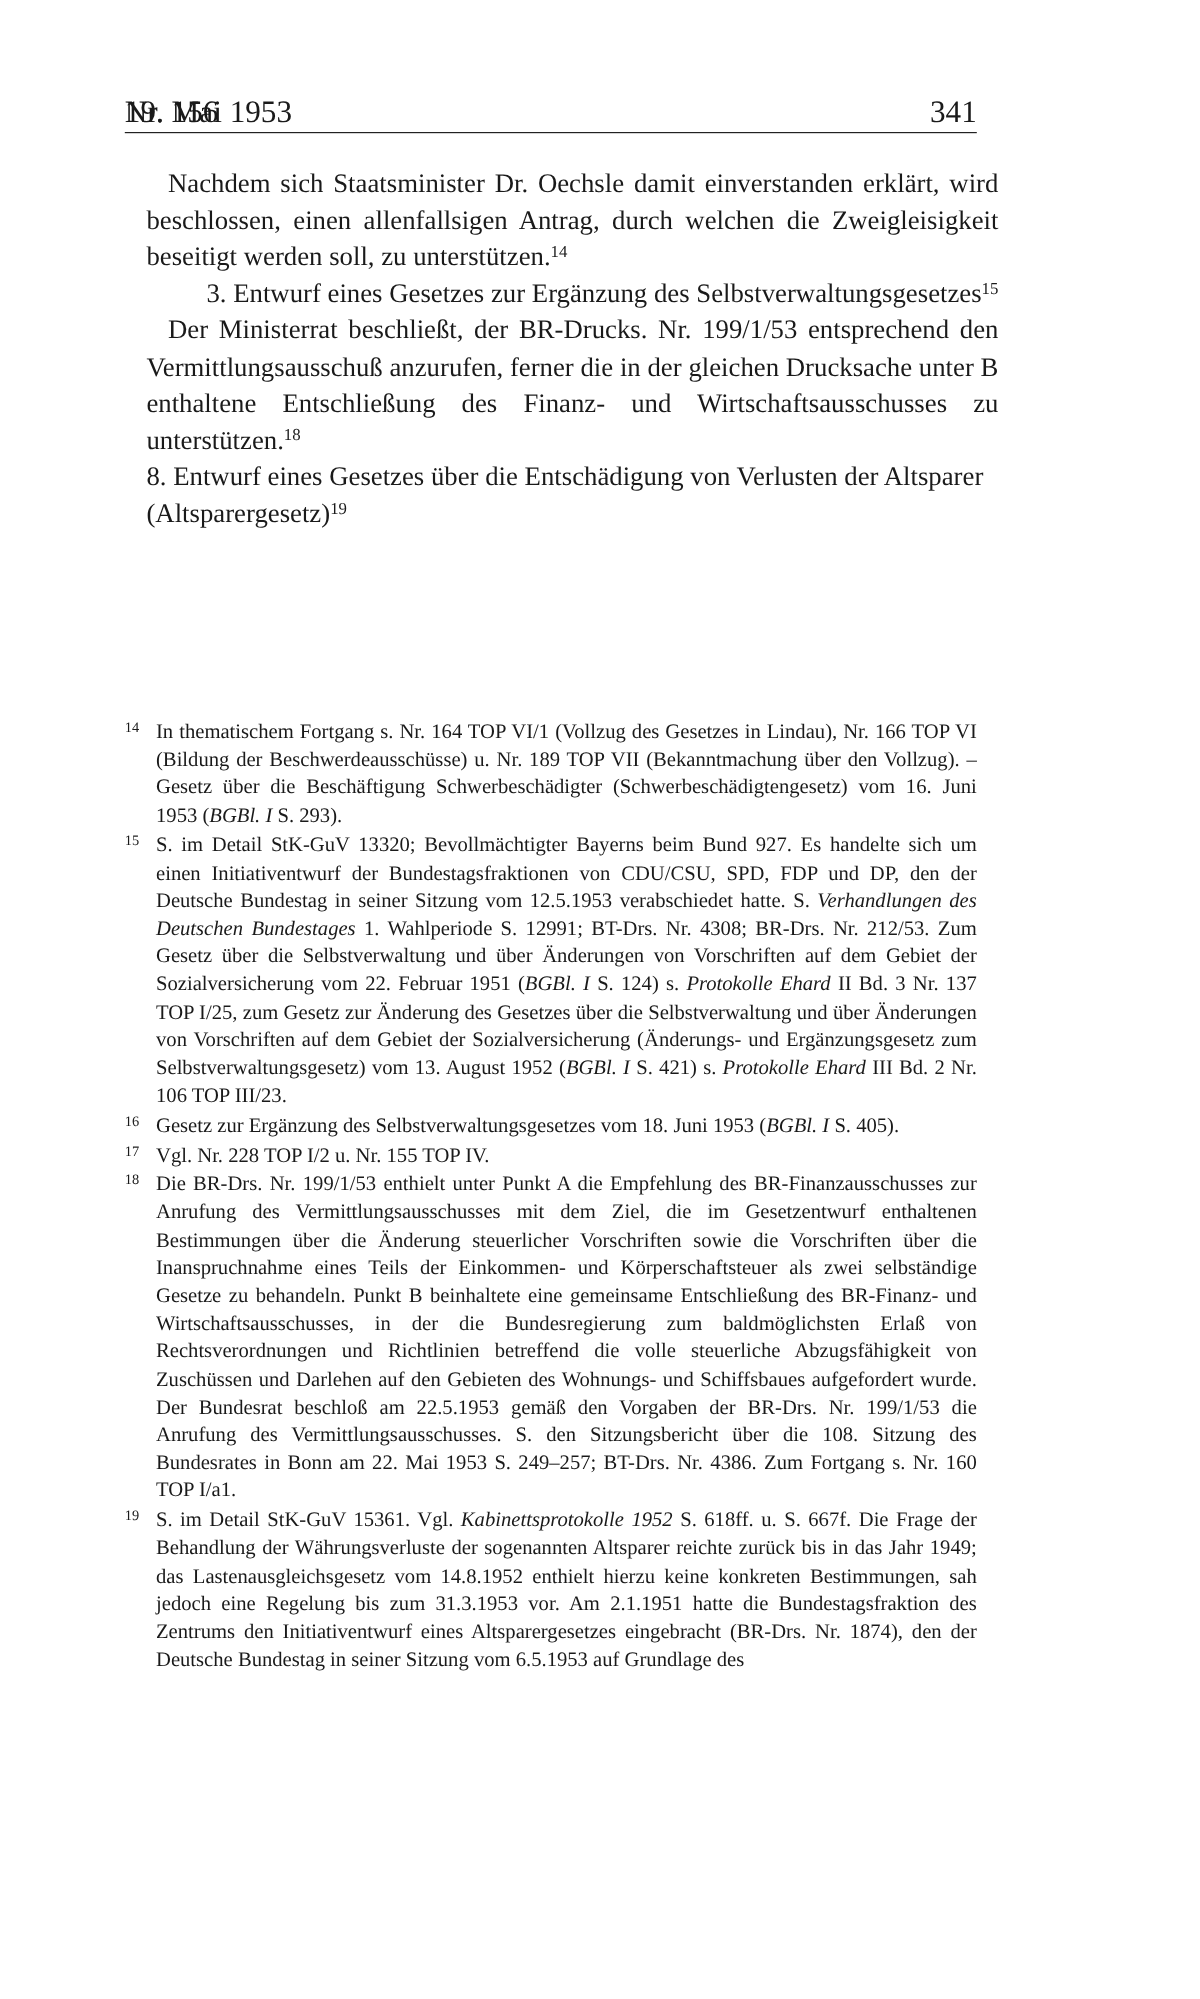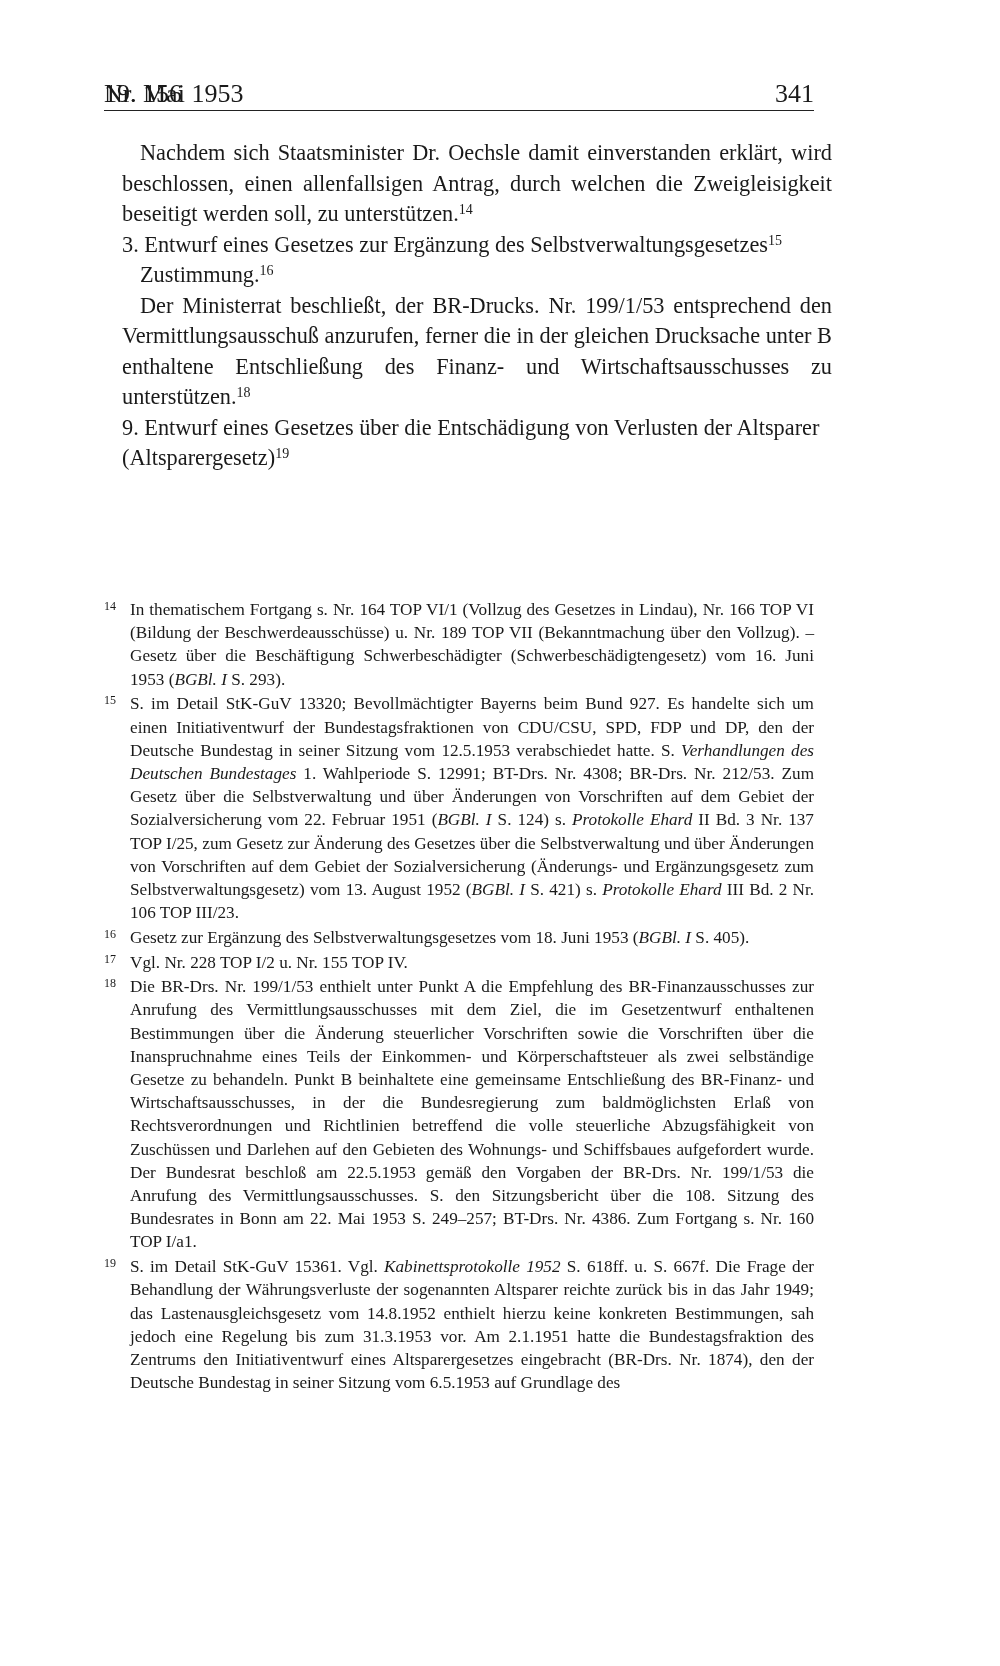--- a/index.html
+++ b/index.html
@@ -37,24 +37,23 @@
 <div class="page">
 
   <div class="header">
     <span class="left">Nr. 156</span>
     <span class="center">19. Mai 1953</span>
     <span class="right">341</span>
   </div>
 
   <div class="main">
     <p class="indent"><span>Nachdem sich Staatsminister Dr. Oechsle damit einverstanden erklärt, wird beschlossen, einen allenfallsigen Antrag, durch welchen die Zweigleisigkeit beseitigt werden soll, zu unterstützen.</span><sup>14</sup></p>
-    <p style="text-align:left"><span>3. Entwurf eines Gesetzes zur Ergänzung des Selbstverwaltungsgesetzes</span><sup>15</sup></p>
-    <p class="indent"><span>Zustimmung.</span><sup>16</sup></p>
+    <p style="text-align:right"><span>3. Entwurf eines Gesetzes zur Ergänzung des Selbstverwaltungsgesetzes</span><sup>15</sup></p>
     <p class="indent"><span>Der Ministerrat beschließt, der BR-Drucks. Nr. 199/1/53 entsprechend den Vermittlungsausschuß anzurufen, ferner die in der gleichen Drucksache unter B enthaltene Entschließung des Finanz- und Wirtschaftsausschusses zu unterstützen.</span><sup>18</sup></p>
-    <p style="text-align:left"><span>9. Entwurf eines Gesetzes über die Entschädigung von Verlusten der Altsparer (Altsparergesetz)</span><sup>19</sup></p>
+    <p style="text-align:left"><span>8. Entwurf eines Gesetzes über die Entschädigung von Verlusten der Altsparer (Altsparergesetz)</span><sup>19</sup></p>
   </div>
 
   <div class="footnotes">
     <div class="fn">
       <span class="num">14</span>
       <span>In thematischem Fortgang s. Nr. 164 TOP VI/1 (Vollzug des Gesetzes in Lindau), Nr. 166 TOP VI (Bildung der Beschwerdeausschüsse) u. Nr. 189 TOP VII (Bekanntmachung über den Vollzug). – Gesetz über die Beschäftigung Schwerbeschädigter (Schwerbeschädigtengesetz) vom 16. Juni 1953 (</span><em>BGBl. I</em><span> S. 293).</span>
     </div>
     <div class="fn">
       <span class="num">15</span>
       <span>S. im Detail StK-GuV 13320; Bevollmächtigter Bayerns beim Bund 927. Es handelte sich um einen Initiativentwurf der Bundestagsfraktionen von CDU/CSU, SPD, FDP und DP, den der Deutsche Bundestag in seiner Sitzung vom 12.5.1953 verabschiedet hatte. S. </span><em>Verhandlungen des Deutschen Bundestages</em><span> 1. Wahlperiode S. 12991; BT-Drs. Nr. 4308; BR-Drs. Nr. 212/53. Zum Gesetz über die Selbstverwaltung und über Änderungen von Vorschriften auf dem Gebiet der Sozialversicherung vom 22. Februar 1951 (</span><em>BGBl. I</em><span> S. 124) s. </span><em>Protokolle Ehard</em><span> II Bd. 3 Nr. 137 TOP I/25, zum Gesetz zur Änderung des Gesetzes über die Selbstverwaltung und über Änderungen von Vorschriften auf dem Gebiet der Sozialversicherung (Änderungs- und Ergänzungsgesetz zum Selbstverwaltungsgesetz) vom 13. August 1952 (</span><em>BGBl. I</em><span> S. 421) s. </span><em>Protokolle Ehard</em><span> III Bd. 2 Nr. 106 TOP III/23.</span>

